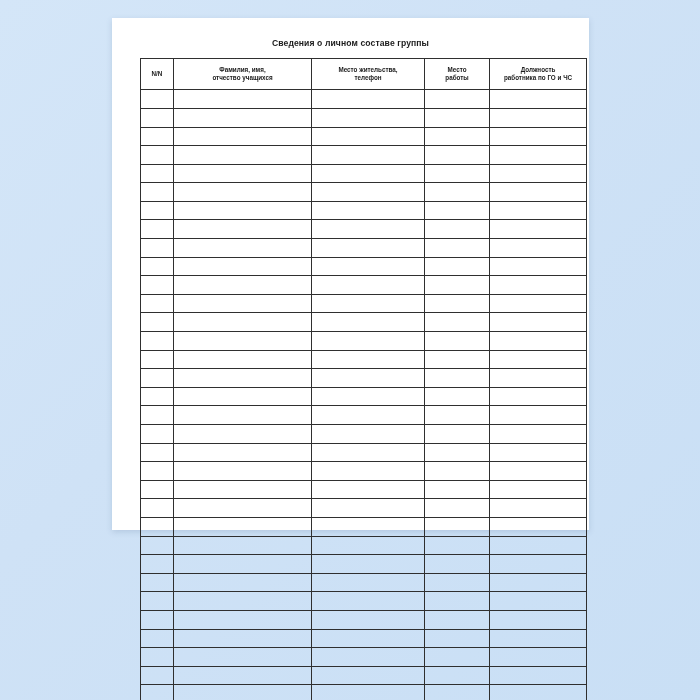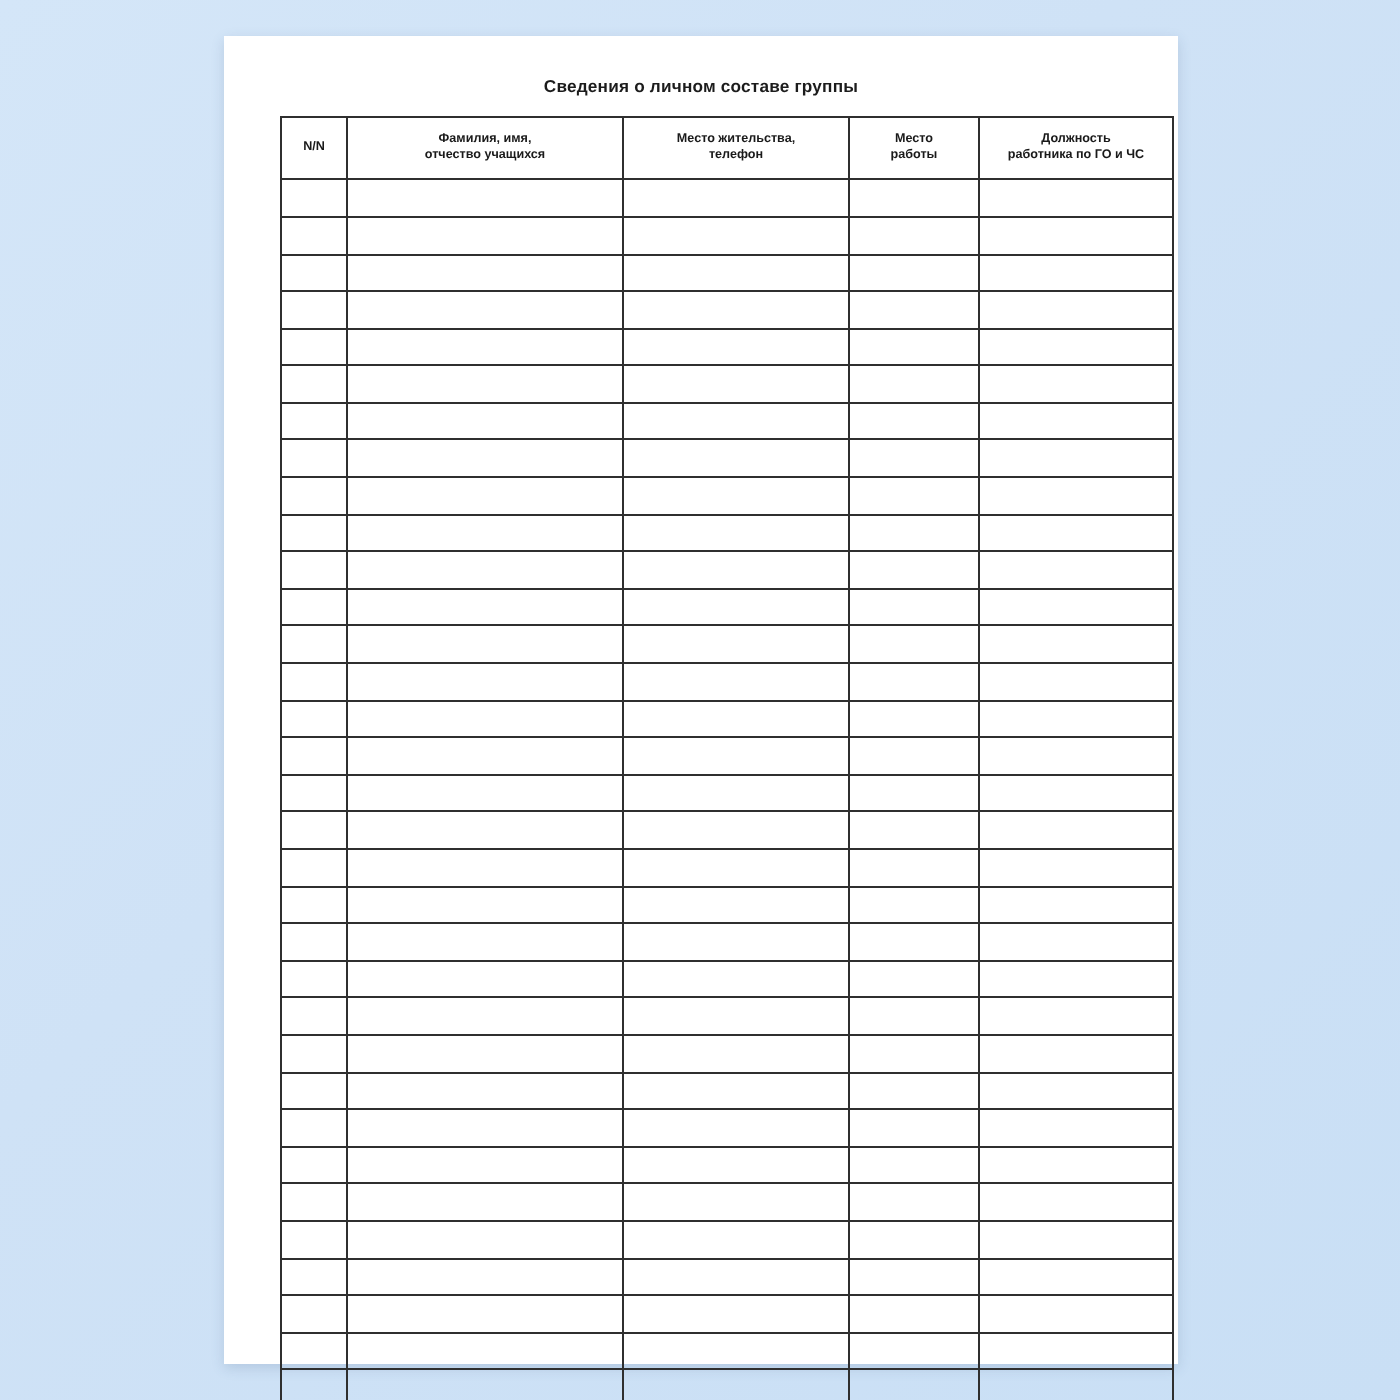--- a/index.html
+++ b/index.html
@@ -18,21 +18,21 @@
     width: 700px;
     height: 700px;
     background: linear-gradient(135deg, #d4e6f8 0%, #cfe2f6 40%, #c9dff5 100%);
   }
   
   #sheet {
     position: absolute;
     left: 112px;
     top: 18px;
     width: 477px;
-    height: 664px;
+    height: 512px;
     background: #ffffff;
     box-shadow: 0 2px 6px rgba(60, 90, 130, 0.18);
   }
   #sheet-inner {
     position: absolute;
     left: 28px;
     top: 20px;
     width: 421px;
   }
   .doc-title {

